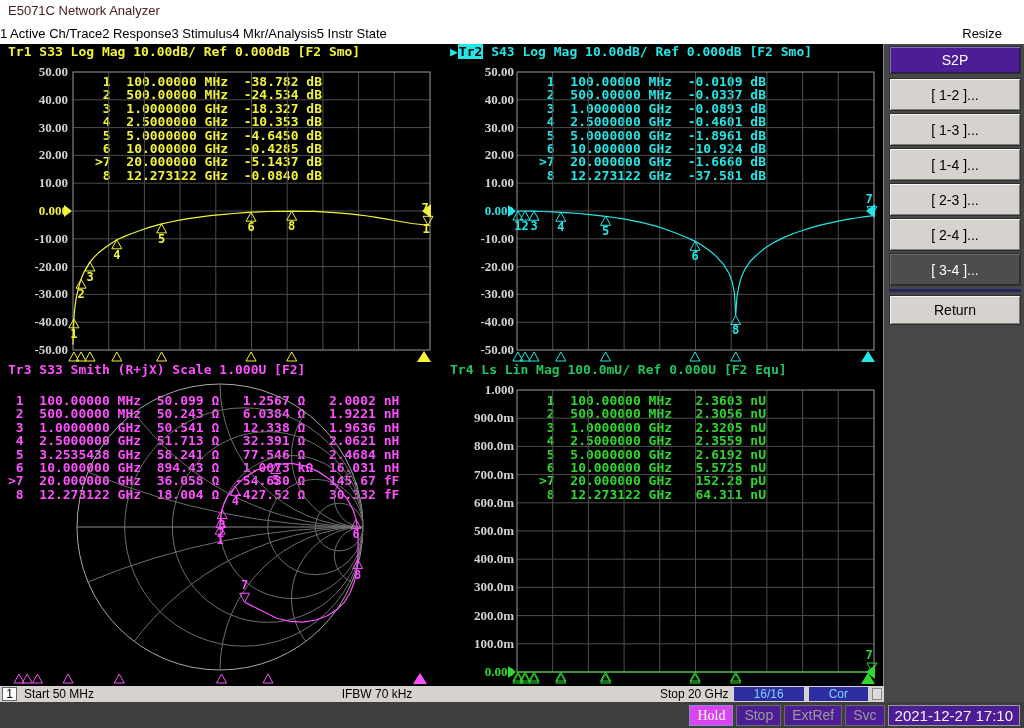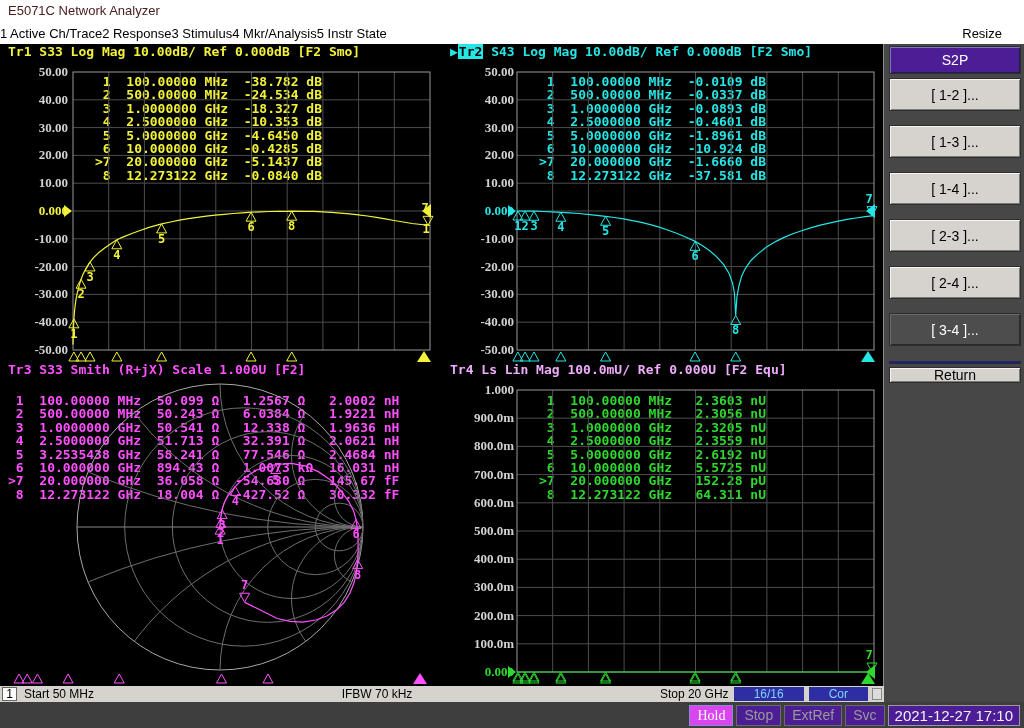--- a/index.html
+++ b/index.html
@@ -20,29 +20,29 @@
   #chart-svg { position:absolute; left:0; top:0; z-index:2; pointer-events:none; }
   .ct { position:absolute; font-family:"DejaVu Sans Mono", monospace; font-weight:bold;
     font-size:13px; white-space:pre; line-height:13.4px; }
   .ylab { position:absolute; width:66px; text-align:right; color:#d2d2d2;
     font-family:Liberation Serif, serif; font-weight:bold; font-size:13px;
     line-height:14px; }
   .hdr-badge { color:#000; padding:0 1px; }
   
   .sidebar { width:140px; background:#474747; display:flex; flex-direction:column;
     padding:2px 3px 0 5px; }
-  .skey { height:33px; margin-bottom:14px; background:#d6d3ce; color:#000;
+  .skey { height:33px; margin-bottom:2px; background:#d6d3ce; color:#000;
     border:1px solid #2e2e2e; box-shadow:inset 1px 1px 0 #f7f5f1, inset -1px -1px 0 #7b7b78;
     font-size:14px; display:flex; align-items:center; justify-content:center; cursor:default; }
   .skey.header { height:28px; margin-bottom:4px; background:#4c1d95; color:#fff;
     box-shadow:inset 1px 1px 0 #7a7ab8, inset -1px -1px 0 #1e1e50; }
   .skey.selected { background:#4d4d4d; color:#fff;
     box-shadow:inset 1px 1px 0 #6a6a6a, inset -1px -1px 0 #2a2a2a; }
   .navy-strip { height:3px; background:#24245e; margin:1px 0 3px 0; }
-  .skey.return { height:16px; }
+  .skey.return { height:30px; }
   .sidebar .fill { flex:1; }
   
   .chanbar { height:16px; background:#d6d3ce; display:flex; align-items:center;
     font-size:12px; color:#000; padding:0 2px; }
   .chnum { width:15px; height:14px; background:#fff; border:1px solid #666;
     text-align:center; line-height:12px; margin-right:7px; }
   .chcenter { flex:1; text-align:center; }
   .chbadge { background:#2e2ea2; color:#7dd3fc; padding:0 20px; height:14px;
     line-height:14px; margin-left:5px; }
   .chbox { width:10px; height:12px; background:#dcdcdc; border:1px solid #888;
@@ -114,21 +114,21 @@
           <div class="ylab" style="left:448px;top:299px">-50.00</div>
           <div class="ct" style="left:8px;top:319px;color:#ff50ff">Tr3 S33 Smith (R+jX) Scale 1.000U [F2]</div>
           <div class="ct" style="left:8px;top:350px;color:#ff50ff"> 1  100.00000 MHz  50.099 Ω   1.2567 Ω   2.0002 nH</div>
           <div class="ct" style="left:8px;top:363.4px;color:#ff50ff"> 2  500.00000 MHz  50.243 Ω   6.0384 Ω   1.9221 nH</div>
           <div class="ct" style="left:8px;top:376.8px;color:#ff50ff"> 3  1.0000000 GHz  50.541 Ω   12.338 Ω   1.9636 nH</div>
           <div class="ct" style="left:8px;top:390.2px;color:#ff50ff"> 4  2.5000000 GHz  51.713 Ω   32.391 Ω   2.0621 nH</div>
           <div class="ct" style="left:8px;top:403.6px;color:#ff50ff"> 5  3.2535438 GHz  58.241 Ω   77.546 Ω   2.4684 nH</div>
           <div class="ct" style="left:8px;top:417px;color:#ff50ff"> 6  10.000000 GHz  894.43 Ω   1.0073 kΩ  16.031 nH</div>
           <div class="ct" style="left:8px;top:430.4px;color:#ff50ff">&gt;7  20.000000 GHz  36.058 Ω  -54.630 Ω   145.67 fF</div>
           <div class="ct" style="left:8px;top:443.8px;color:#ff50ff"> 8  12.273122 GHz  18.004 Ω  -427.52 Ω   30.332 fF</div>
-          <div class="ct" style="left:450px;top:319px;color:#f0abfc">Tr4 Ls Lin Mag 100.0mU/ Ref 0.000U [F2 Equ]</div>
+          <div class="ct" style="left:450px;top:319px;color:#22c55e">Tr4 Ls Lin Mag 100.0mU/ Ref 0.000U [F2 Equ]</div>
           <div class="ct" style="left:539px;top:350px;color:#2ed82e"> 1  100.00000 MHz   2.3603 nU</div>
           <div class="ct" style="left:539px;top:363.4px;color:#2ed82e"> 2  500.00000 MHz   2.3056 nU</div>
           <div class="ct" style="left:539px;top:376.8px;color:#2ed82e"> 3  1.0000000 GHz   2.3205 nU</div>
           <div class="ct" style="left:539px;top:390.2px;color:#2ed82e"> 4  2.5000000 GHz   2.3559 nU</div>
           <div class="ct" style="left:539px;top:403.6px;color:#2ed82e"> 5  5.0000000 GHz   2.6192 nU</div>
           <div class="ct" style="left:539px;top:417px;color:#2ed82e"> 6  10.000000 GHz   5.5725 nU</div>
           <div class="ct" style="left:539px;top:430.4px;color:#2ed82e">&gt;7  20.000000 GHz   152.28 pU</div>
           <div class="ct" style="left:539px;top:443.8px;color:#2ed82e"> 8  12.273122 GHz   64.311 nU</div>
           <div class="ylab" style="left:448px;top:339px">1.000</div>
           <div class="ylab" style="left:448px;top:367.2px">900.0m</div>

